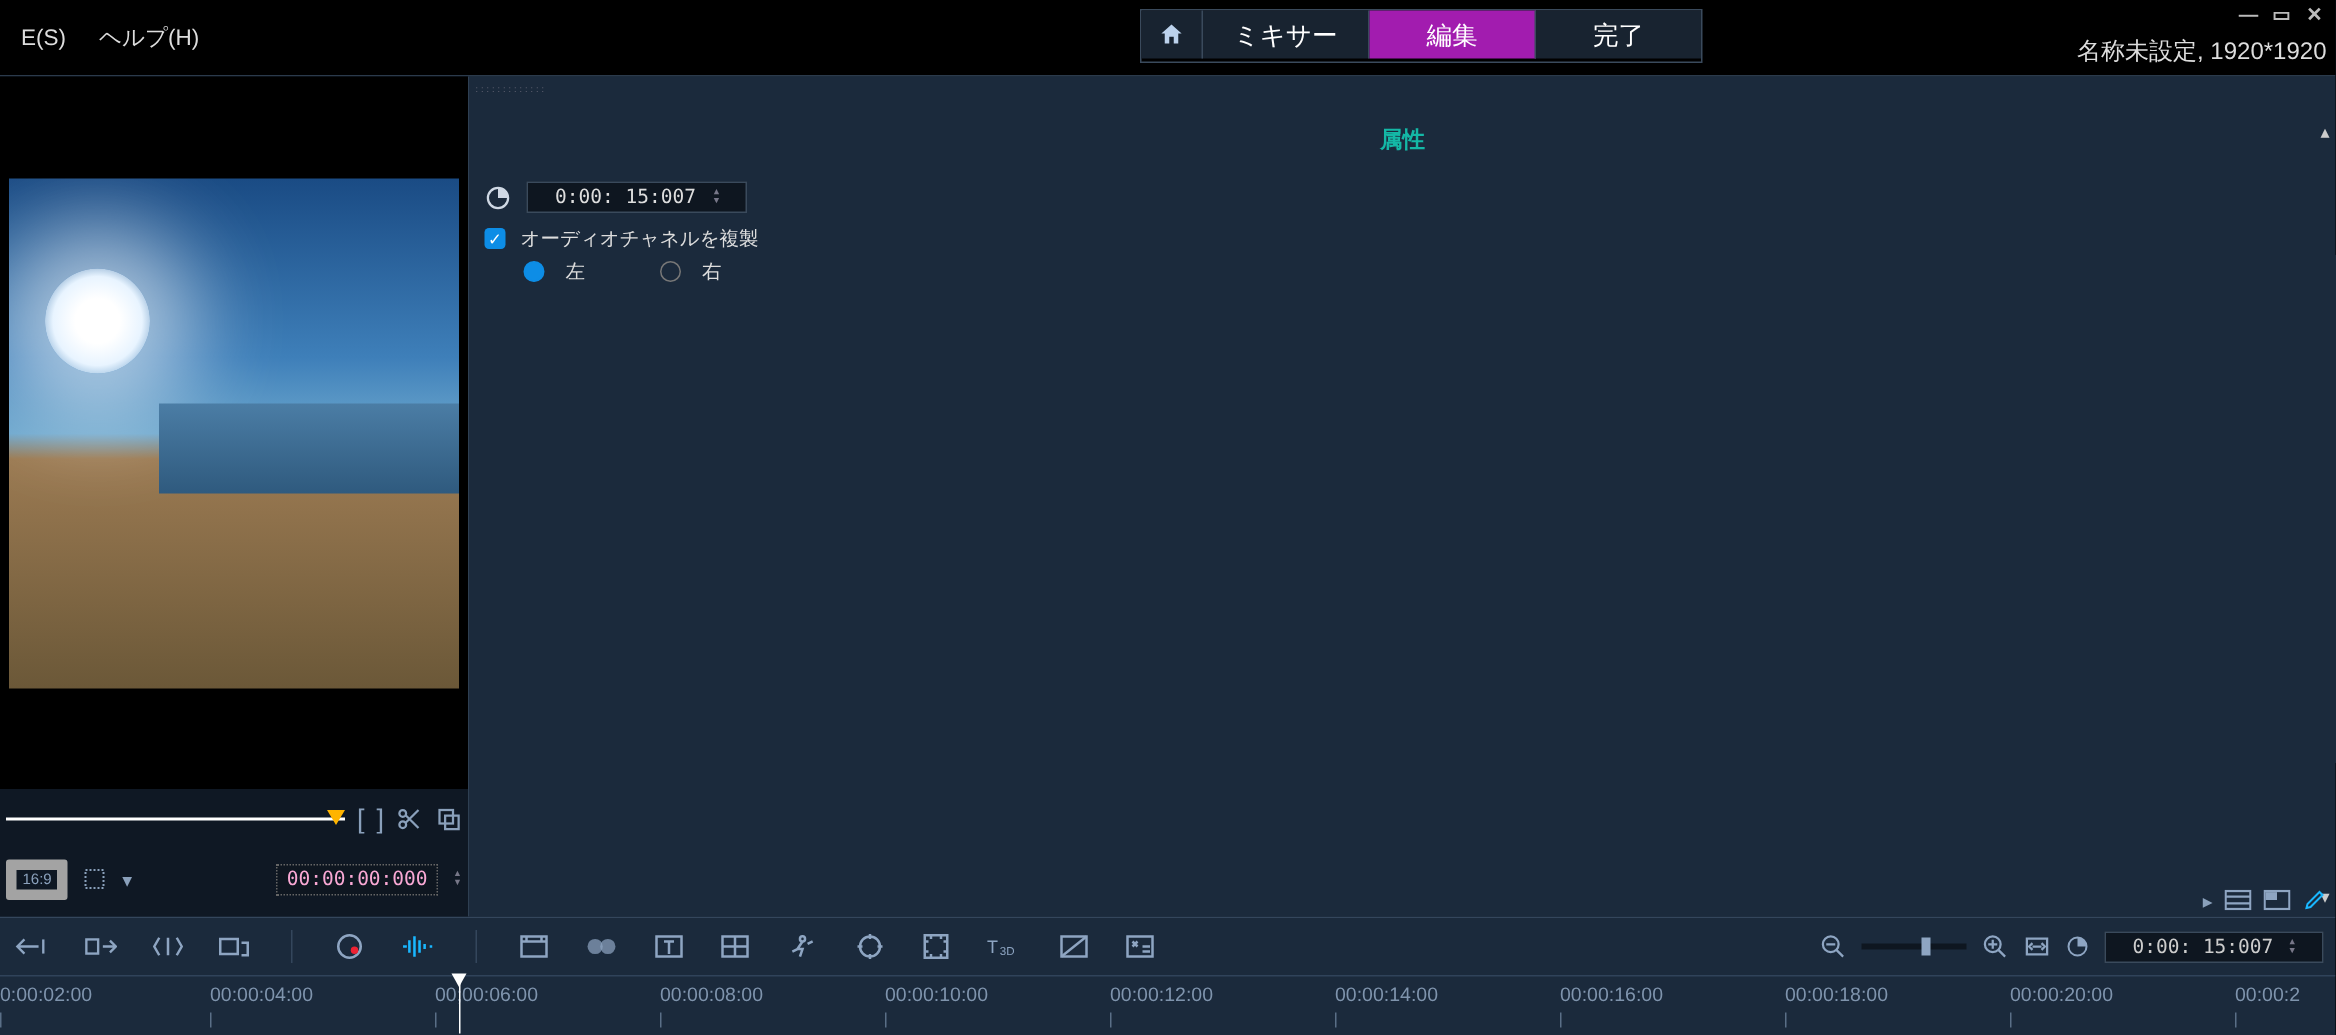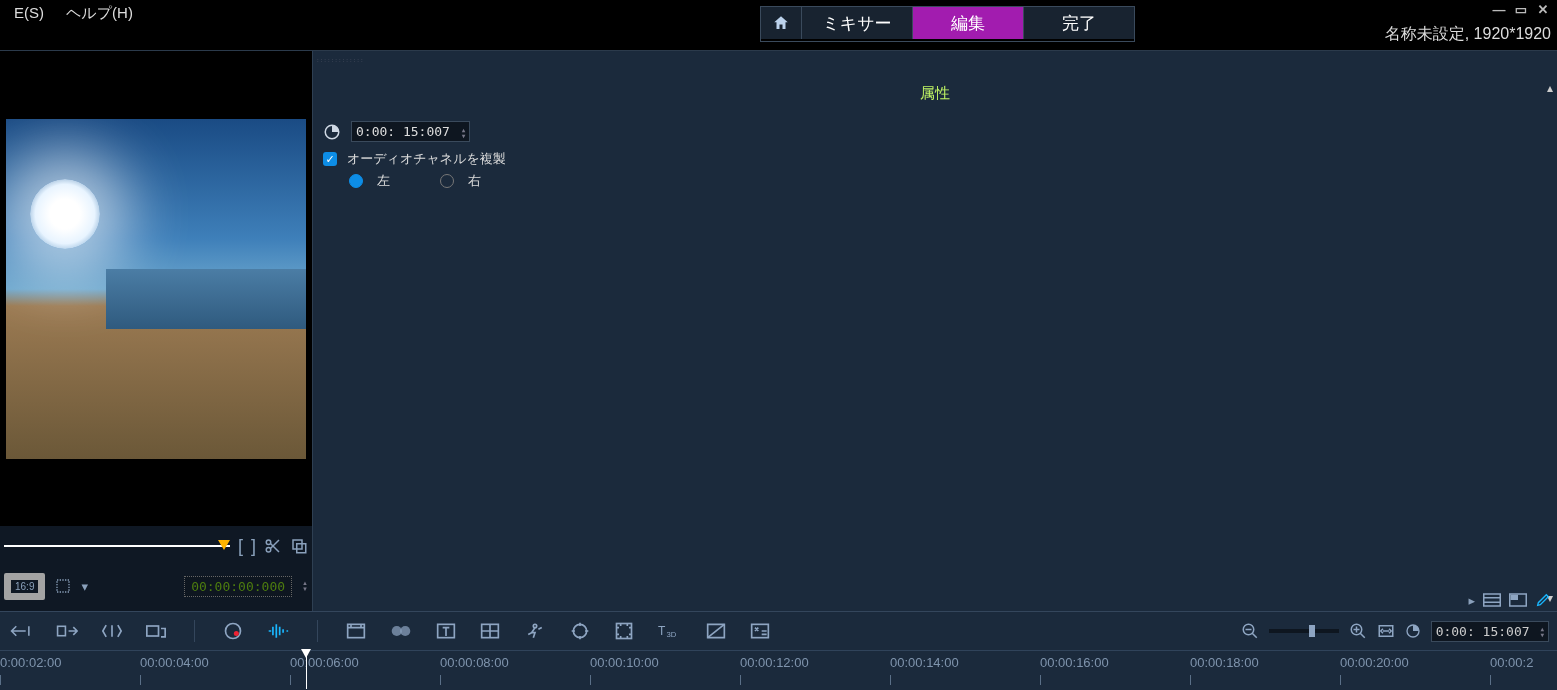--- a/index.html
+++ b/index.html
@@ -1,17 +1,17 @@
 <!DOCTYPE html>
 <html><head>
 <meta charset="utf-8">
 <style>
 html,body{margin:0;padding:0;width:1557px;height:690px;background:#000;color:#ccc;font-family:"Meiryo","Yu Gothic",sans-serif;font-size:13px;overflow:hidden;}
 .titlebar{height:50px;display:flex;align-items:stretch;background:#000;}
-.menu-seg{display:flex;align-items:flex-start;gap:10px;padding:0 8px;}
+.menu-seg{display:flex;align-items:center;gap:10px;padding:0 8px;}
 .menu-item{padding:4px 6px;color:#ddd;font-size:15px}
 .spacer{flex:1}
 .mode-tabs{display:flex;align-items:flex-start;margin-top:6px;margin-left:380px;border:1px solid #3a4a5c;height:34px}
 .mode-tab{display:flex;align-items:center;justify-content:center;min-width:110px;height:32px;background:#182330;color:#fff;font-size:17px;border-right:1px solid #3a4a5c;}
 .mode-tab:last-child{border-right:none}
 .mode-tab.home{min-width:40px}
 .mode-tab.active{background:#a21caf}
 .win-ctrls{position:absolute;right:6px;top:2px;display:flex;gap:6px;color:#bbb}
 .win-ctrls span{width:16px;text-align:center;font-weight:bold}
 .proj-info{position:absolute;right:6px;top:24px;color:#ddd;font-size:16px}
@@ -20,30 +20,30 @@
 .preview-canvas{height:475px;background:#000;display:flex;align-items:center;justify-content:center;}
 .sky{width:300px;height:340px;background:linear-gradient(to bottom,#1a4b84 0%,#3e7fb9 35%,#6ba6cd 50%,#9b7a52 55%,#6b5838 100%);position:relative;overflow:hidden}
 .sun{position:absolute;left:24px;top:60px;width:70px;height:70px;border-radius:50%;background:radial-gradient(circle,#fff 0%,#fff 30%,#e8f4ff 60%,rgba(255,255,255,0) 100%);box-shadow:0 0 60px 30px rgba(255,255,255,.6)}
 .sea{position:absolute;left:100px;right:0;top:150px;height:60px;background:linear-gradient(to bottom,#4b7da5,#2f5a7e)}
 .transport{height:40px;display:flex;align-items:center;gap:8px;padding:0 4px}
 .pbar{flex:1;height:2px;background:#fff;position:relative}
 .pbar .head{position:absolute;right:0;top:-5px;width:0;height:0;border-left:6px solid transparent;border-right:6px solid transparent;border-top:10px solid #ffb400}
 .icon-btn{color:#8aa0bb;font-size:18px}
 .transport-row2{height:40px;display:flex;align-items:center;gap:10px;padding:0 4px}
 .res-badge{border:7px solid #a3a3a3;border-radius:2px;padding:1px 4px;font-size:10px;color:#8aa0bb}
-.tc-box{border:1px dotted #666;padding:2px 6px;font-family:monospace;font-size:13px;color:#4d7c0f;background:#0e1620}
+.tc-box{border:1px dotted #666;padding:2px 6px;font-family:monospace;font-size:13px;color:#f9a8d4;background:#0e1620}
 .tc-spin{display:inline-flex;flex-direction:column;font-size:6px;line-height:6px;color:#778;vertical-align:middle}
 .opt-pane{flex:1;position:relative;background:#1b2a3c;}
 .grip{position:absolute;left:4px;top:6px;font-size:6px;letter-spacing:2px;color:#667}
 .tab-row{display:flex;height:28px;margin:28px 6px 0 6px;gap:4px}
 .otab{flex:1;background:#26364a;border:1px solid #3a4a5c;display:flex;align-items:center;justify-content:center;color:#ccc;font-size:15px}
-.otab.active{background:transparent;border:none;color:#bef264;font-weight:normal}
+.otab.active{background:transparent;border:none;color:#14b8a6;font-weight:bold}
 .ctrls{padding:10px 10px;color:#ddd}
 .ctrl-row{display:flex;align-items:center;gap:10px;margin:4px 0}
-.num-box{background:#0e1620;border:1px solid #3a4a5c;padding:2px 4px;font-family:monospace;font-size:13px}
+.num-box{background:#0e1620;border:1px solid #3a4a5c;padding:2px 18px;font-family:monospace;font-size:13px}
 .bars{display:inline-flex;gap:2px;align-items:flex-end;height:18px}
 .bars i{display:block;width:2px;background:#8aa0bb}
 .bars.l i:nth-child(1){height:16px}.bars.l i:nth-child(2){height:10px}.bars.l i:nth-child(3){height:6px}.bars.l i:nth-child(4){height:3px}
 .bars.r i:nth-child(1){height:3px}.bars.r i:nth-child(2){height:6px}.bars.r i:nth-child(3){height:10px}.bars.r i:nth-child(4){height:16px}
 .chk{width:14px;height:14px;border-radius:3px;background:#0d8de6;color:#fff;font-size:11px;display:inline-flex;align-items:center;justify-content:center}
 .radio{width:12px;height:12px;border-radius:50%;border:1px solid #777;display:inline-block;margin-right:4px;}
 .radio.on{background:#0d8de6;border-color:#0d8de6}
 .scroll-arrow{position:absolute;right:-4px;top:30px;bottom:0;width:16px;}
 .scroll-arrow span{position:absolute;left:2px;color:#ccc;font-size:12px}
 .scroll-arrow .sa-up{top:0}

